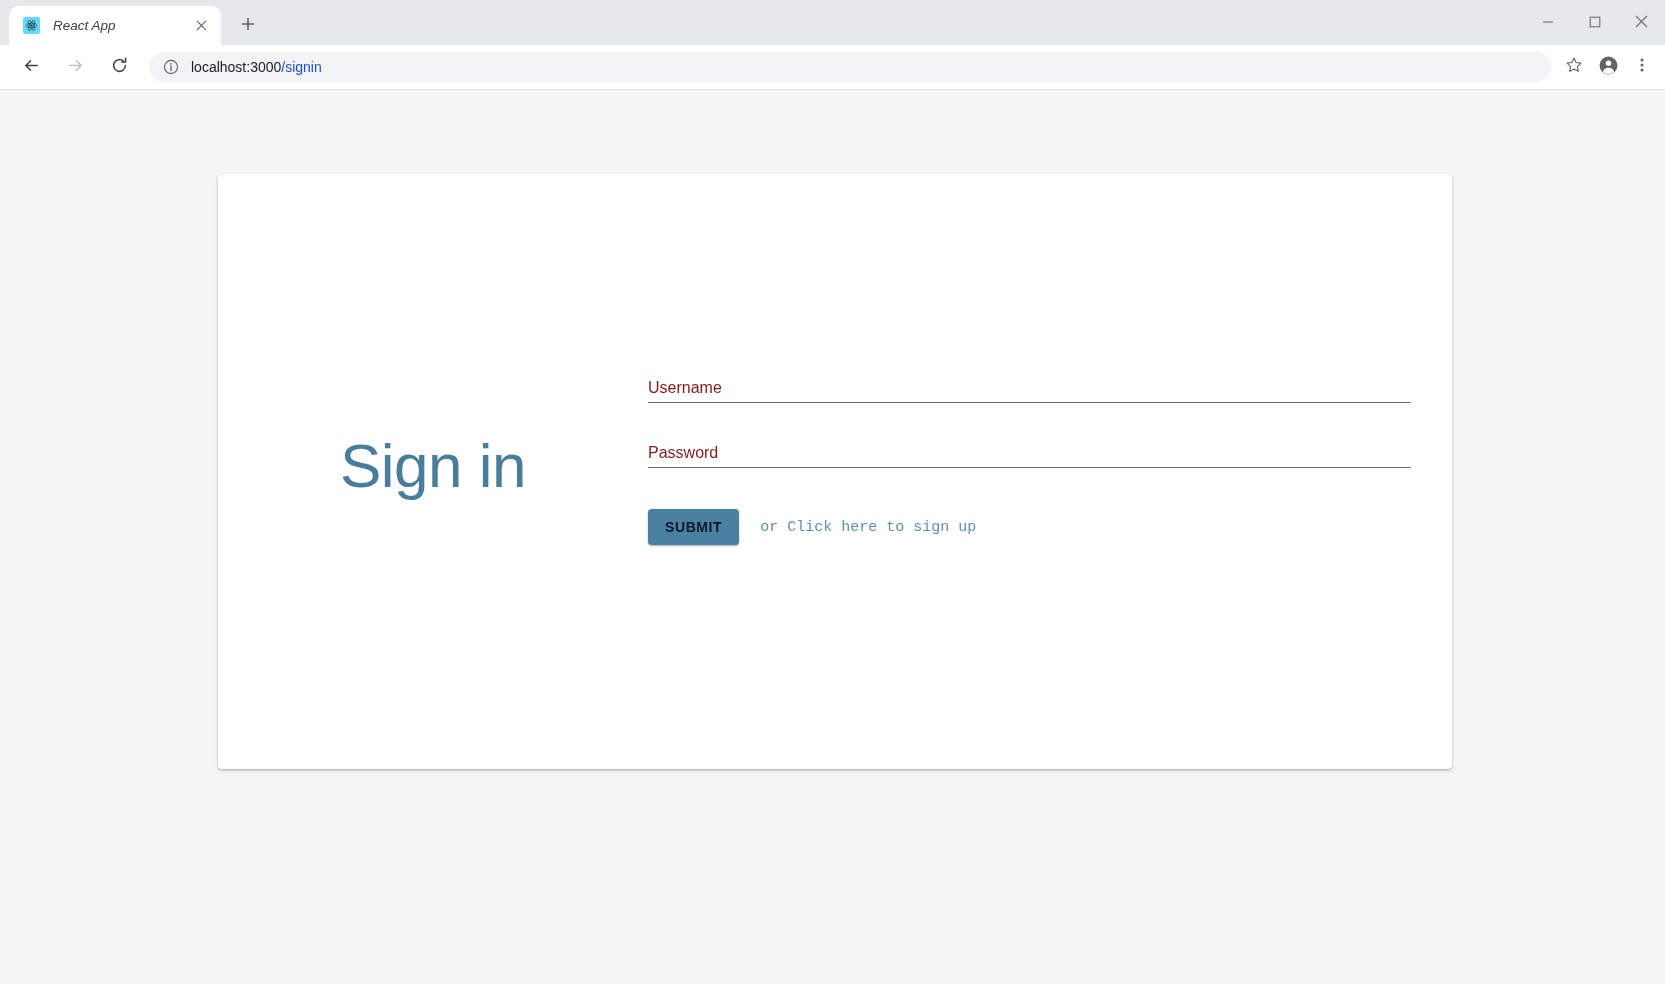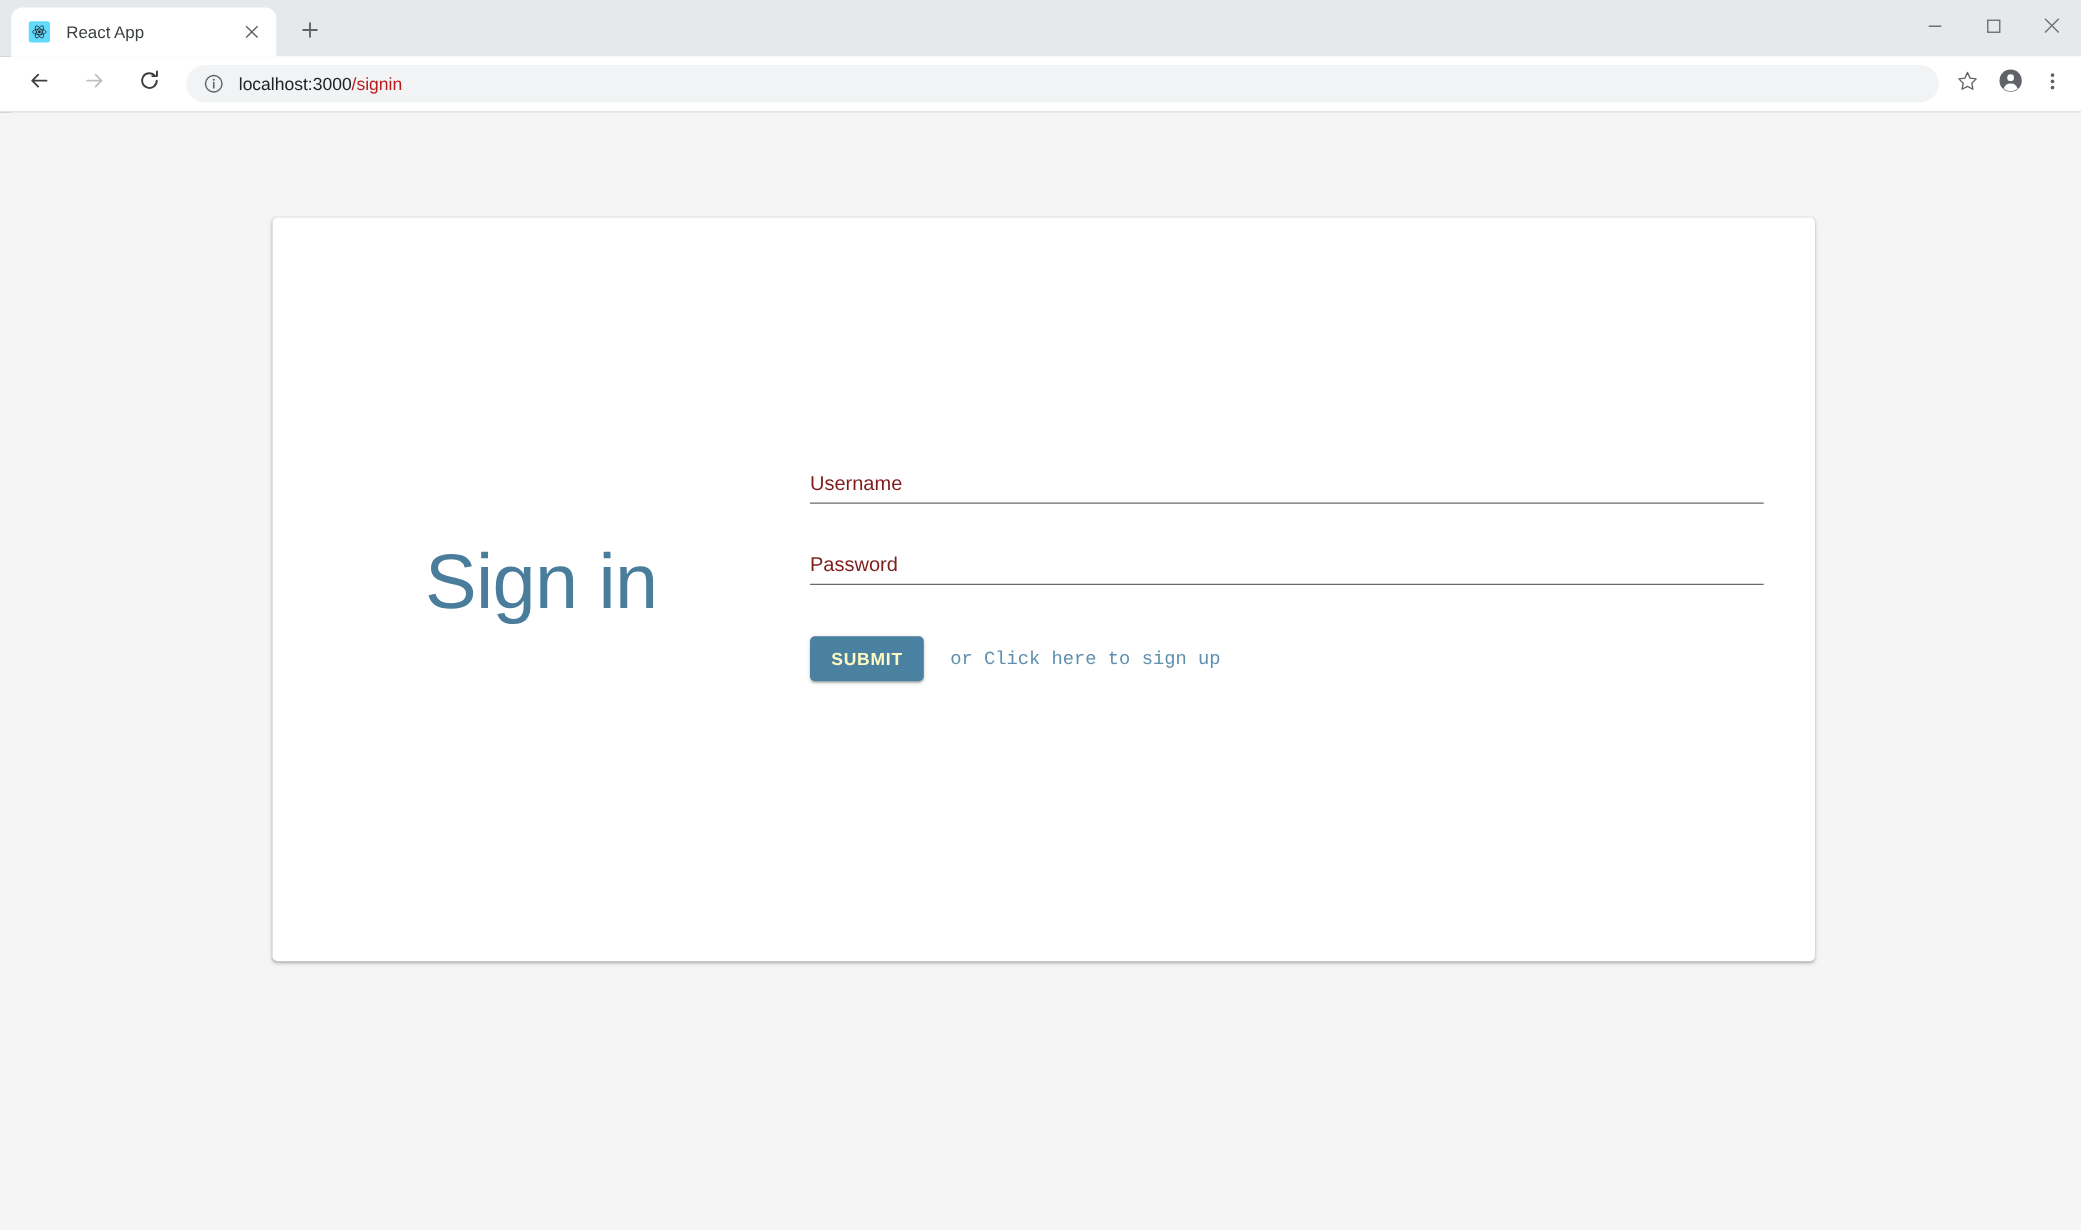--- a/index.html
+++ b/index.html
@@ -62,20 +62,21 @@
     justify-content: center;
     margin-right: 13px;
   }
   .tab-title {
     flex: 1;
     font-size: 13.5px;
     color: #3c4043;
     white-space: nowrap;
     overflow: hidden;
     text-overflow: ellipsis;
+    font-style: italic;
   }
   .tab-close {
     width: 20px; height: 20px;
     flex: 0 0 20px;
     display: flex; align-items: center; justify-content: center;
     color: #5f6368;
   }
   .new-tab {
     width: 32px; height: 32px;
     margin-left: 11px;
@@ -128,21 +129,21 @@
     padding: 0 12px 0 13px;
   }
   .omnibox .info-icon {
     width: 17px; height: 17px;
     flex: 0 0 17px;
     margin-right: 12px;
     display: flex; align-items: center; justify-content: center;
     color: #5f6368;
   }
   .url { font-size: 14px; color: #202124; white-space: nowrap; }
-  .url .path { color: #b91c1c; }
+  .url .path { color: #1d4ed8; }
   .star-btn {
     width: 30px; height: 30px;
     margin-right: 2px;
     display: flex; align-items: center; justify-content: center;
     color: #5f6368;
     flex: 0 0 30px;
   }
   .tb-right {
     display: flex; align-items: center;
     padding-right: 6px;
@@ -232,21 +233,21 @@
   }
 
   .actions {
     display: flex;
     align-items: center;
     margin-top: 4px;
   }
 
   .submit-btn {
     background: #4a80a0;
-    color: #fef9c3;
+    color: #0f172a;
     border: none;
     border-radius: 4px;
     font-family: "Liberation Sans", sans-serif;
     font-size: 14px;
     font-weight: bold;
     letter-spacing: 0.6px;
     padding: 0 17px;
     height: 36px;
     min-width: 86px;
     display: flex;

